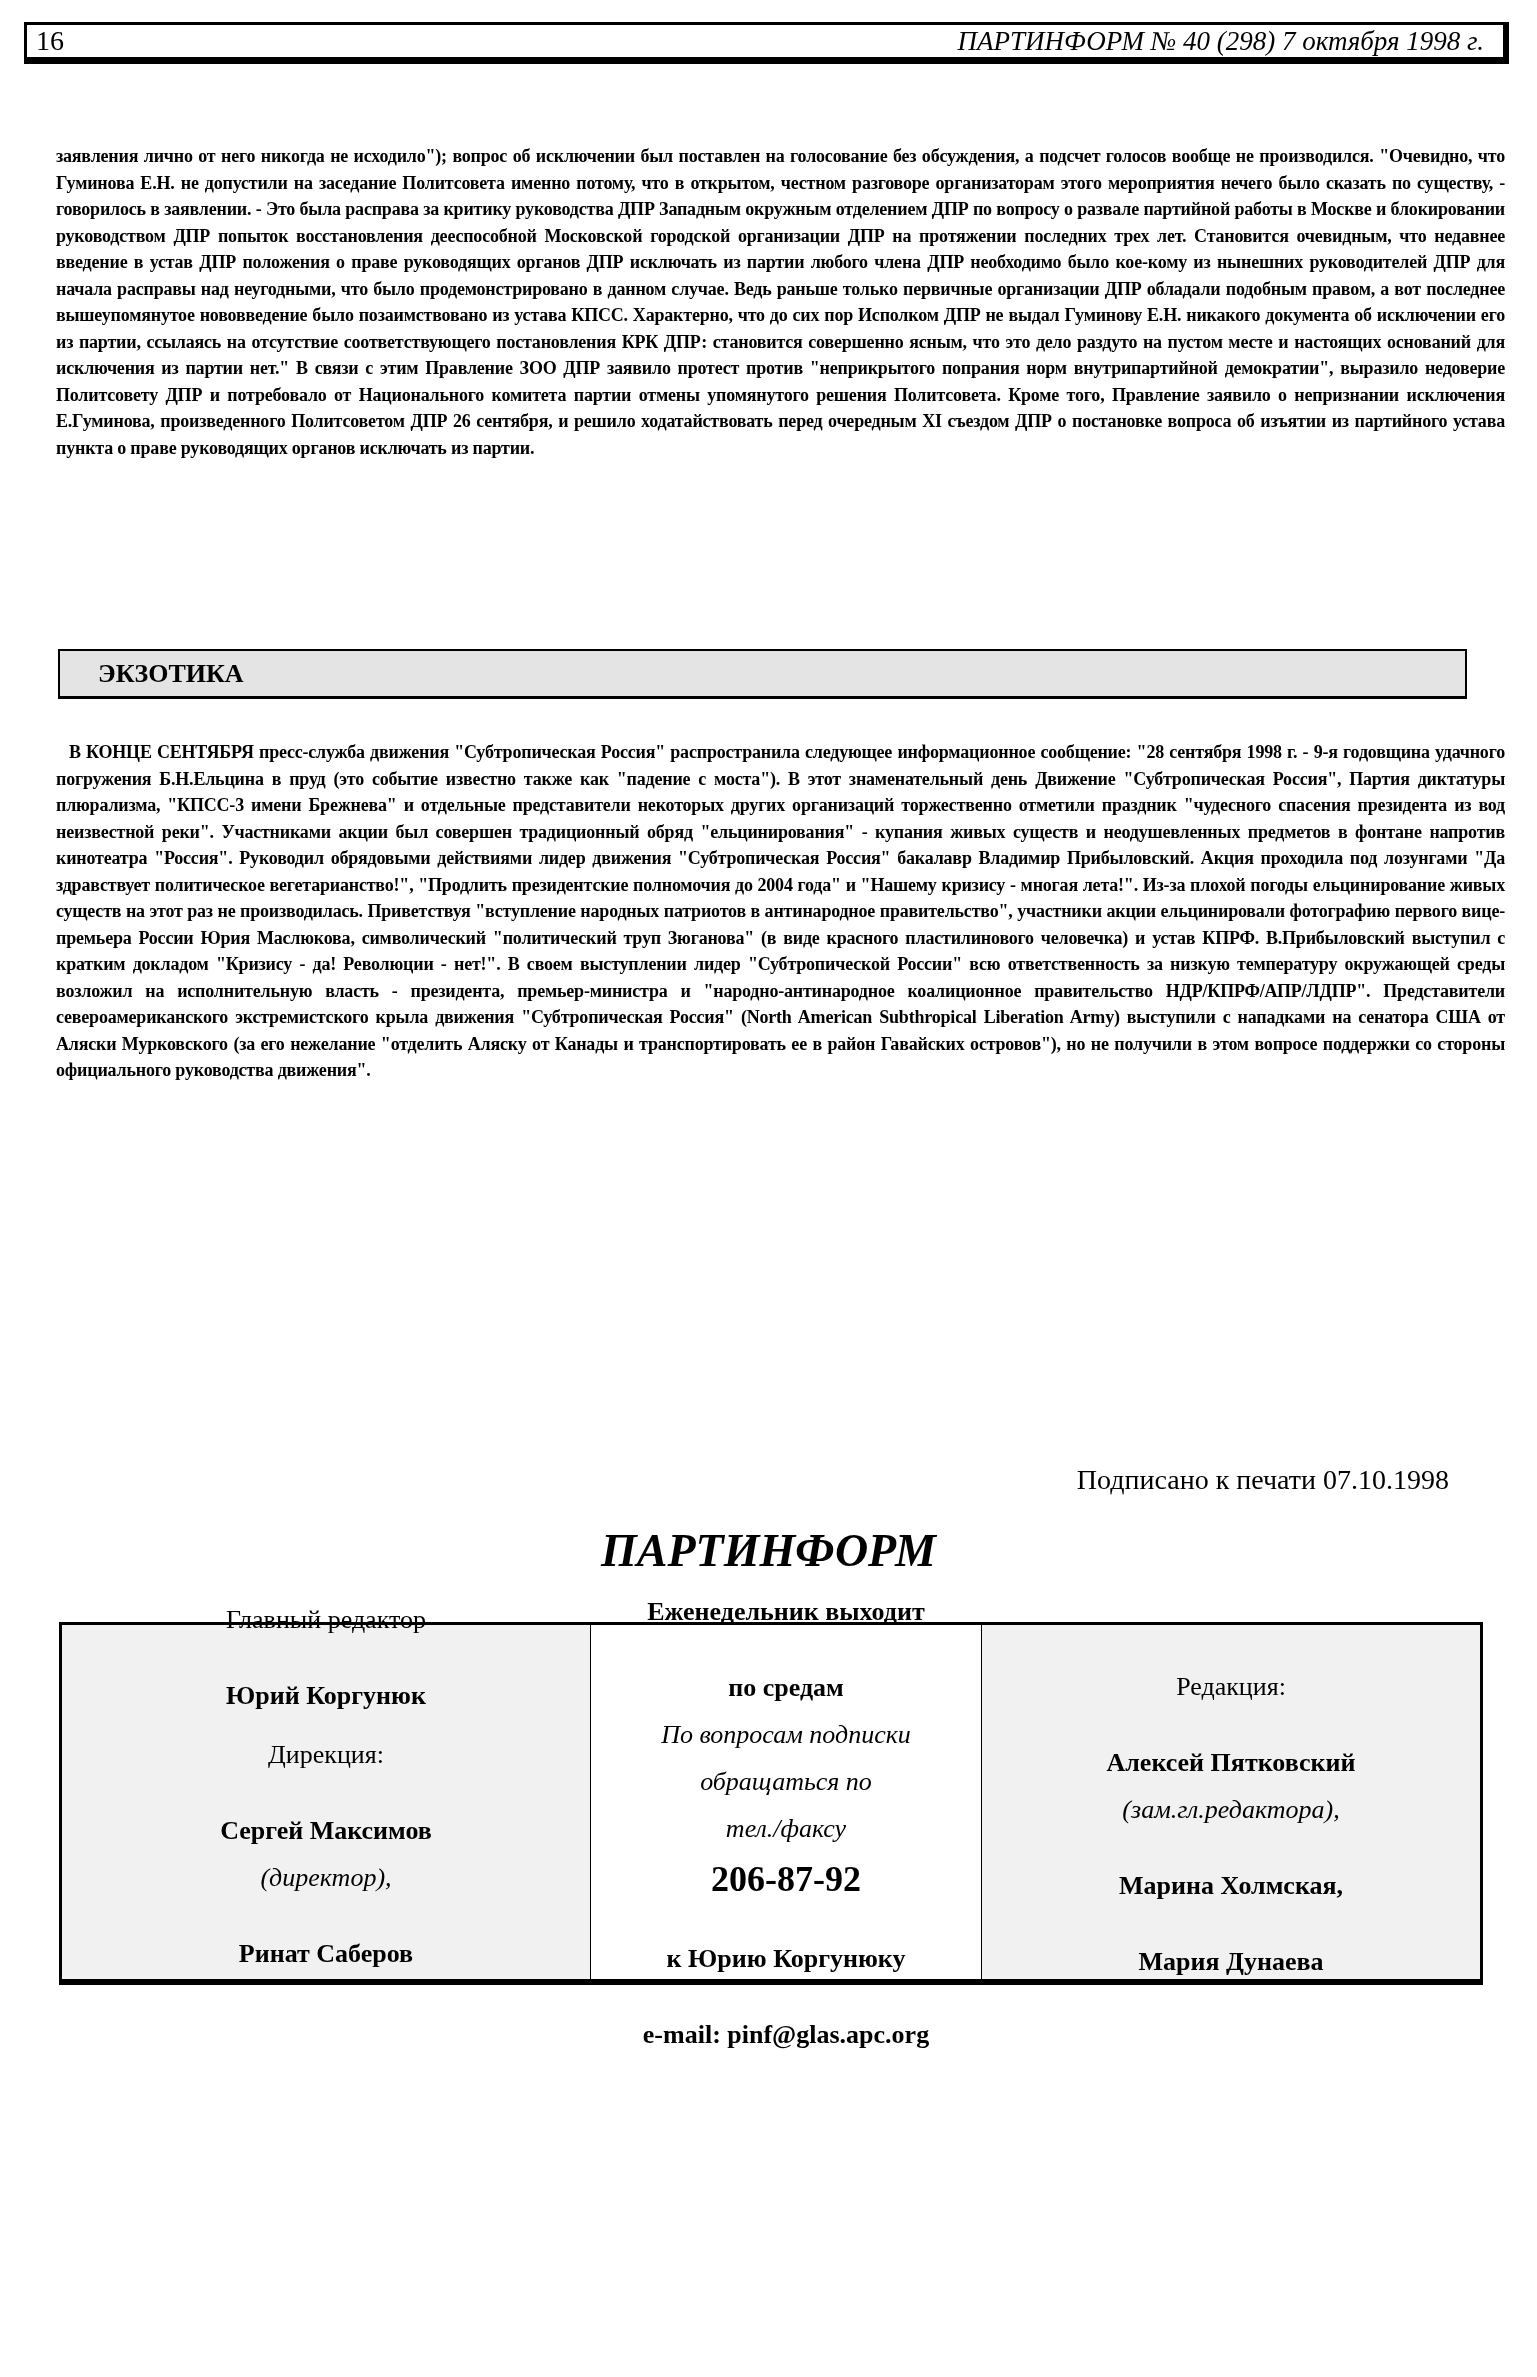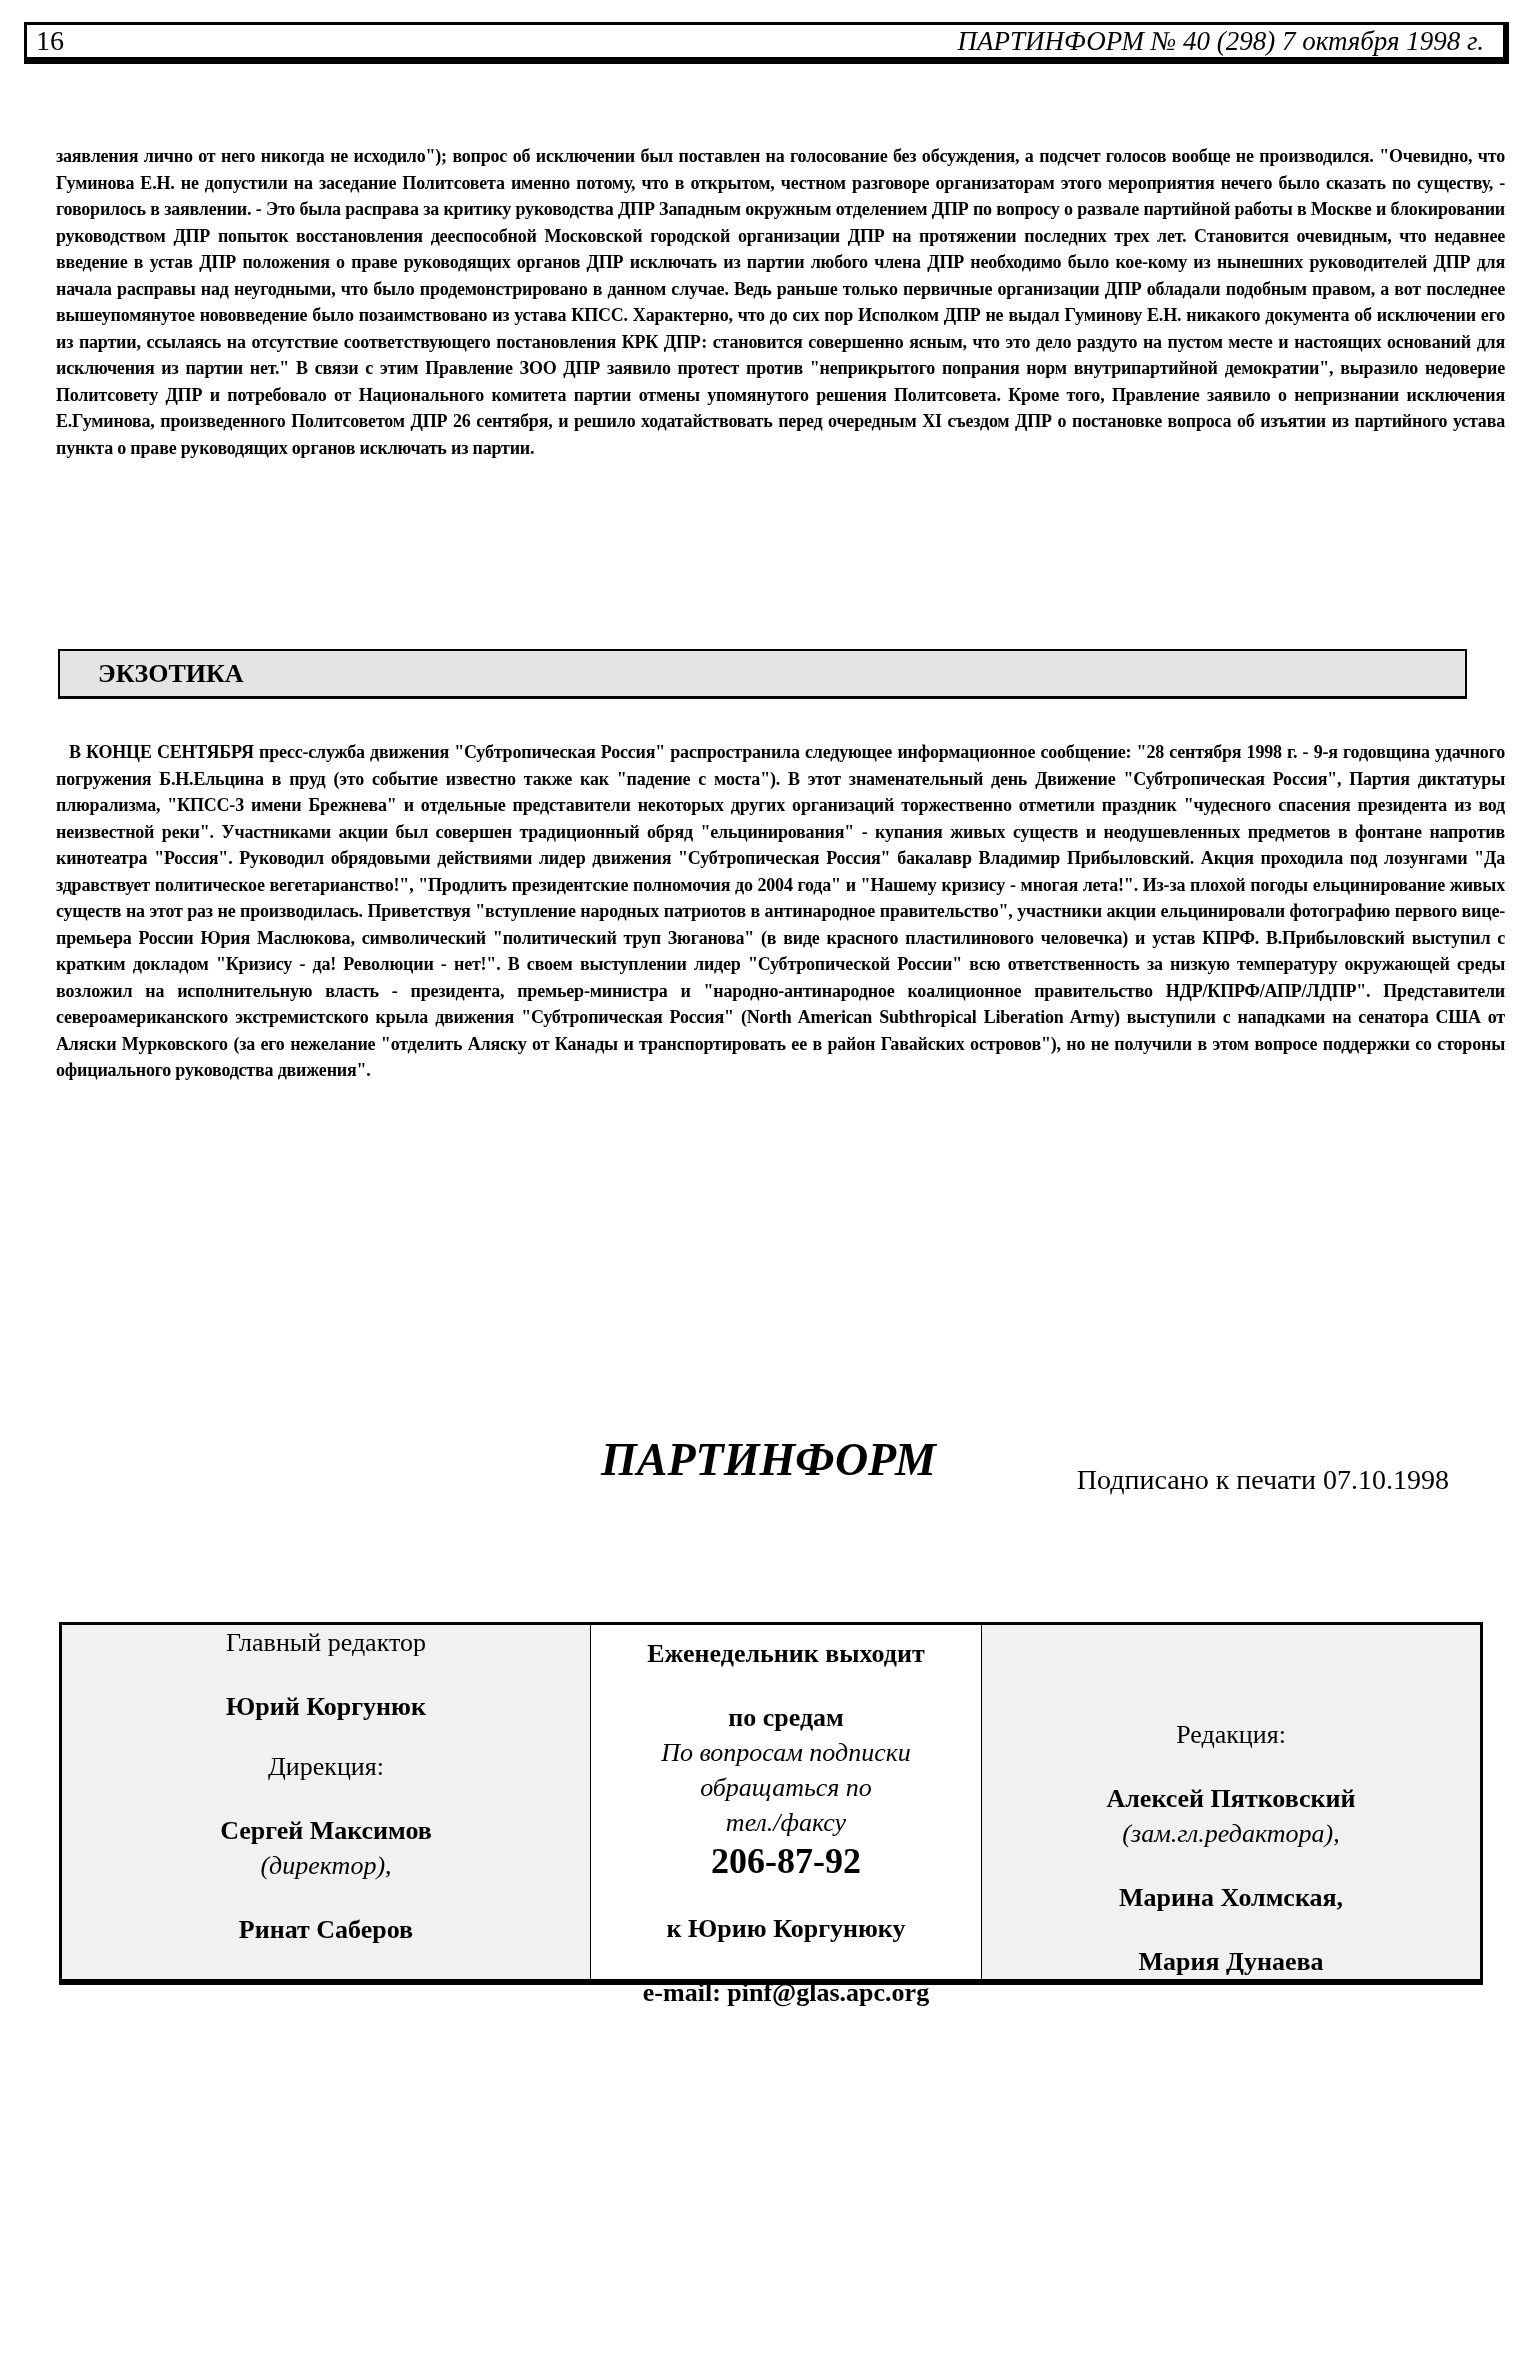--- a/index.html
+++ b/index.html
@@ -26,32 +26,32 @@
       position: absolute; left: 58px; top: 649px; width: 1409px; height: 50px;
       background: #e4e4e4; border: 2.6px solid #000; border-bottom-width: 3.8px;
       box-sizing: border-box; display: flex; align-items: center; padding-left: 38px;
     }
     .section-title { font-size: 26px; font-weight: bold; }
     #exotic-paragraph { top: 727px; text-indent: 13px; }
     .signed {
       position: absolute; right: 88px; top: 1464px; font-size: 28px;
     }
     .masthead-title {
-      position: absolute; left: 0; width: 1537px; top: 1433px;
+      position: absolute; left: 0; width: 1537px; top: 1524px;
       text-align: center; font-size: 46px; font-weight: bold; font-style: italic;
     }
     .credits-box {
       position: absolute; left: 59px; top: 1622px; width: 1424px; height: 363px;
       border: 3.8px solid #000; border-bottom-width: 6.4px; box-sizing: border-box;
       display: flex; background: #f1f1f1;
     }
     .credits-col {
       box-sizing: border-box; display: flex; flex-direction: column;
       align-items: center; justify-content: center; text-align: center;
-      font-size: 26px; line-height: 35px;
+      font-size: 26px; line-height: 35px; gap: 12px;
     }
     .col-left { width: 529px; border-right: 1.3px solid #000; padding-bottom: 32px; }
     .col-mid { width: 391px; background: #ffffff; border-right: 1.3px solid #000; padding-top: 13px; }
     .col-right { flex: 1; justify-content: flex-end; padding-top: 112px; }
     .lbl { font-weight: normal; }
     .nm { font-weight: bold; margin-top: 29px; }
     .it { font-style: italic; }
     .gap { height: 35px; }
     .phone { font-size: 36px; font-weight: bold; line-height: 42px; }
   </style>

